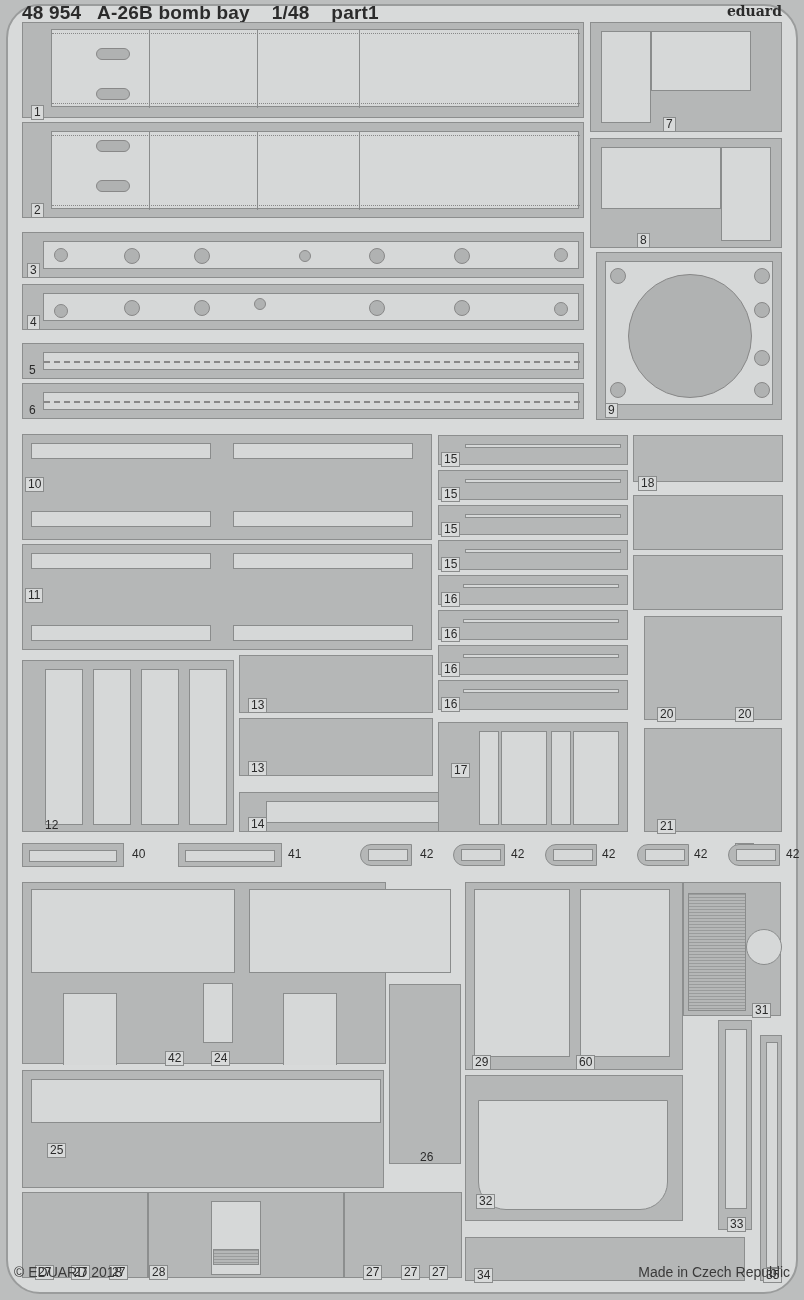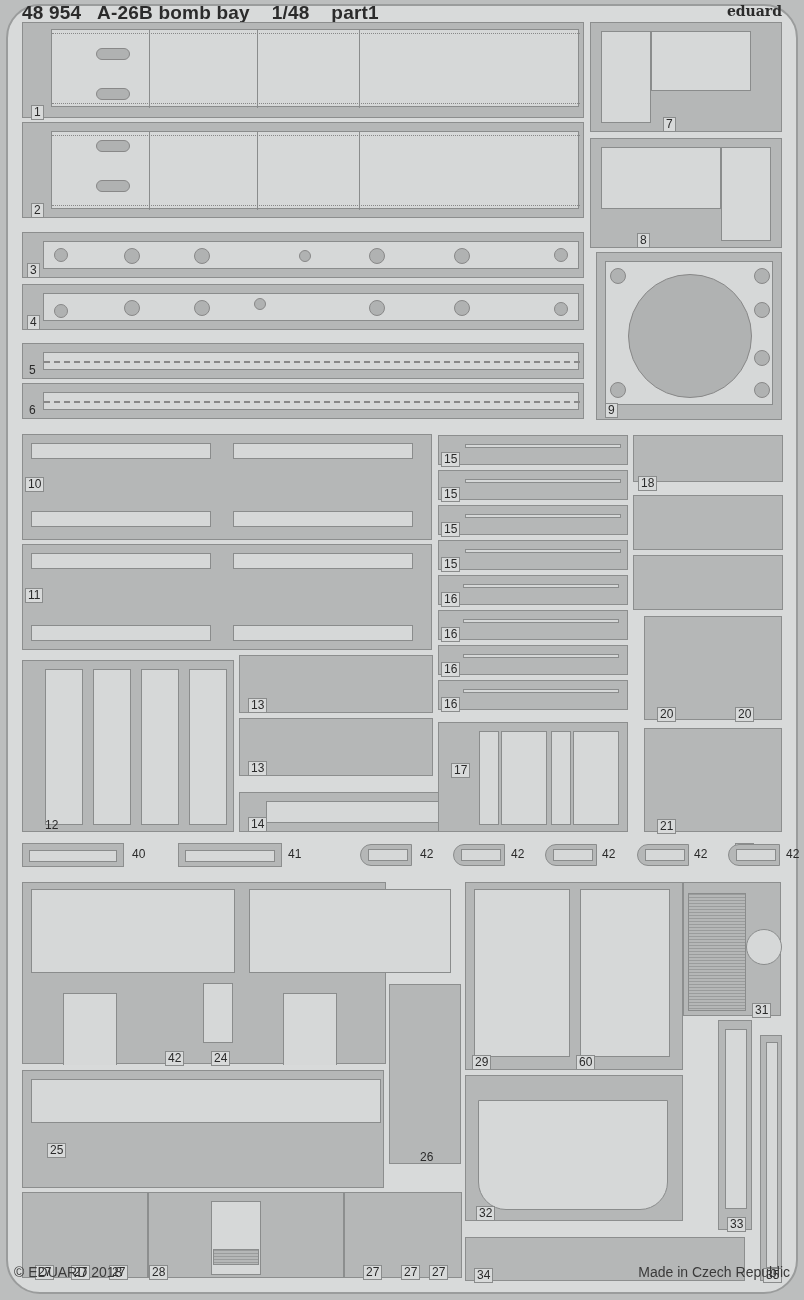--- a/index.html
+++ b/index.html
@@ -277,21 +277,21 @@
   <div class="num" style="left:110px;top:172px;">60</div>
 </div>
 <div class="fret" style="left:683px;top:882px;width:98px;height:134px;">
   <div class="ribs" style="left:4px;top:10px;width:58px;height:118px;"></div>
   <div class="part" style="left:62px;top:46px;width:36px;height:36px;border-radius:50%;"></div>
   <div class="num" style="left:68px;top:120px;">31</div>
 </div>
 
 <div class="fret" style="left:465px;top:1075px;width:218px;height:146px;">
   <div class="part" style="left:12px;top:24px;width:190px;height:110px;border-radius:0 0 28px 28px;"></div>
-  <div class="num" style="left:10px;top:130px;text-align:center;">32</div>
+  <div class="num" style="left:10px;top:118px;text-align:center;">32</div>
 </div>
 <div class="fret" style="left:710px;top:1020px;width:34px;height:210px;margin-left:8px;">
   <div class="part" style="left:6px;top:8px;width:22px;height:180px;"></div>
   <div class="num" style="left:8px;top:196px;">33</div>
 </div>
 
 <div class="fret" style="left:465px;top:1237px;width:280px;height:44px;">
   <div class="num" style="left:8px;top:30px;">34</div>
 </div>
 

